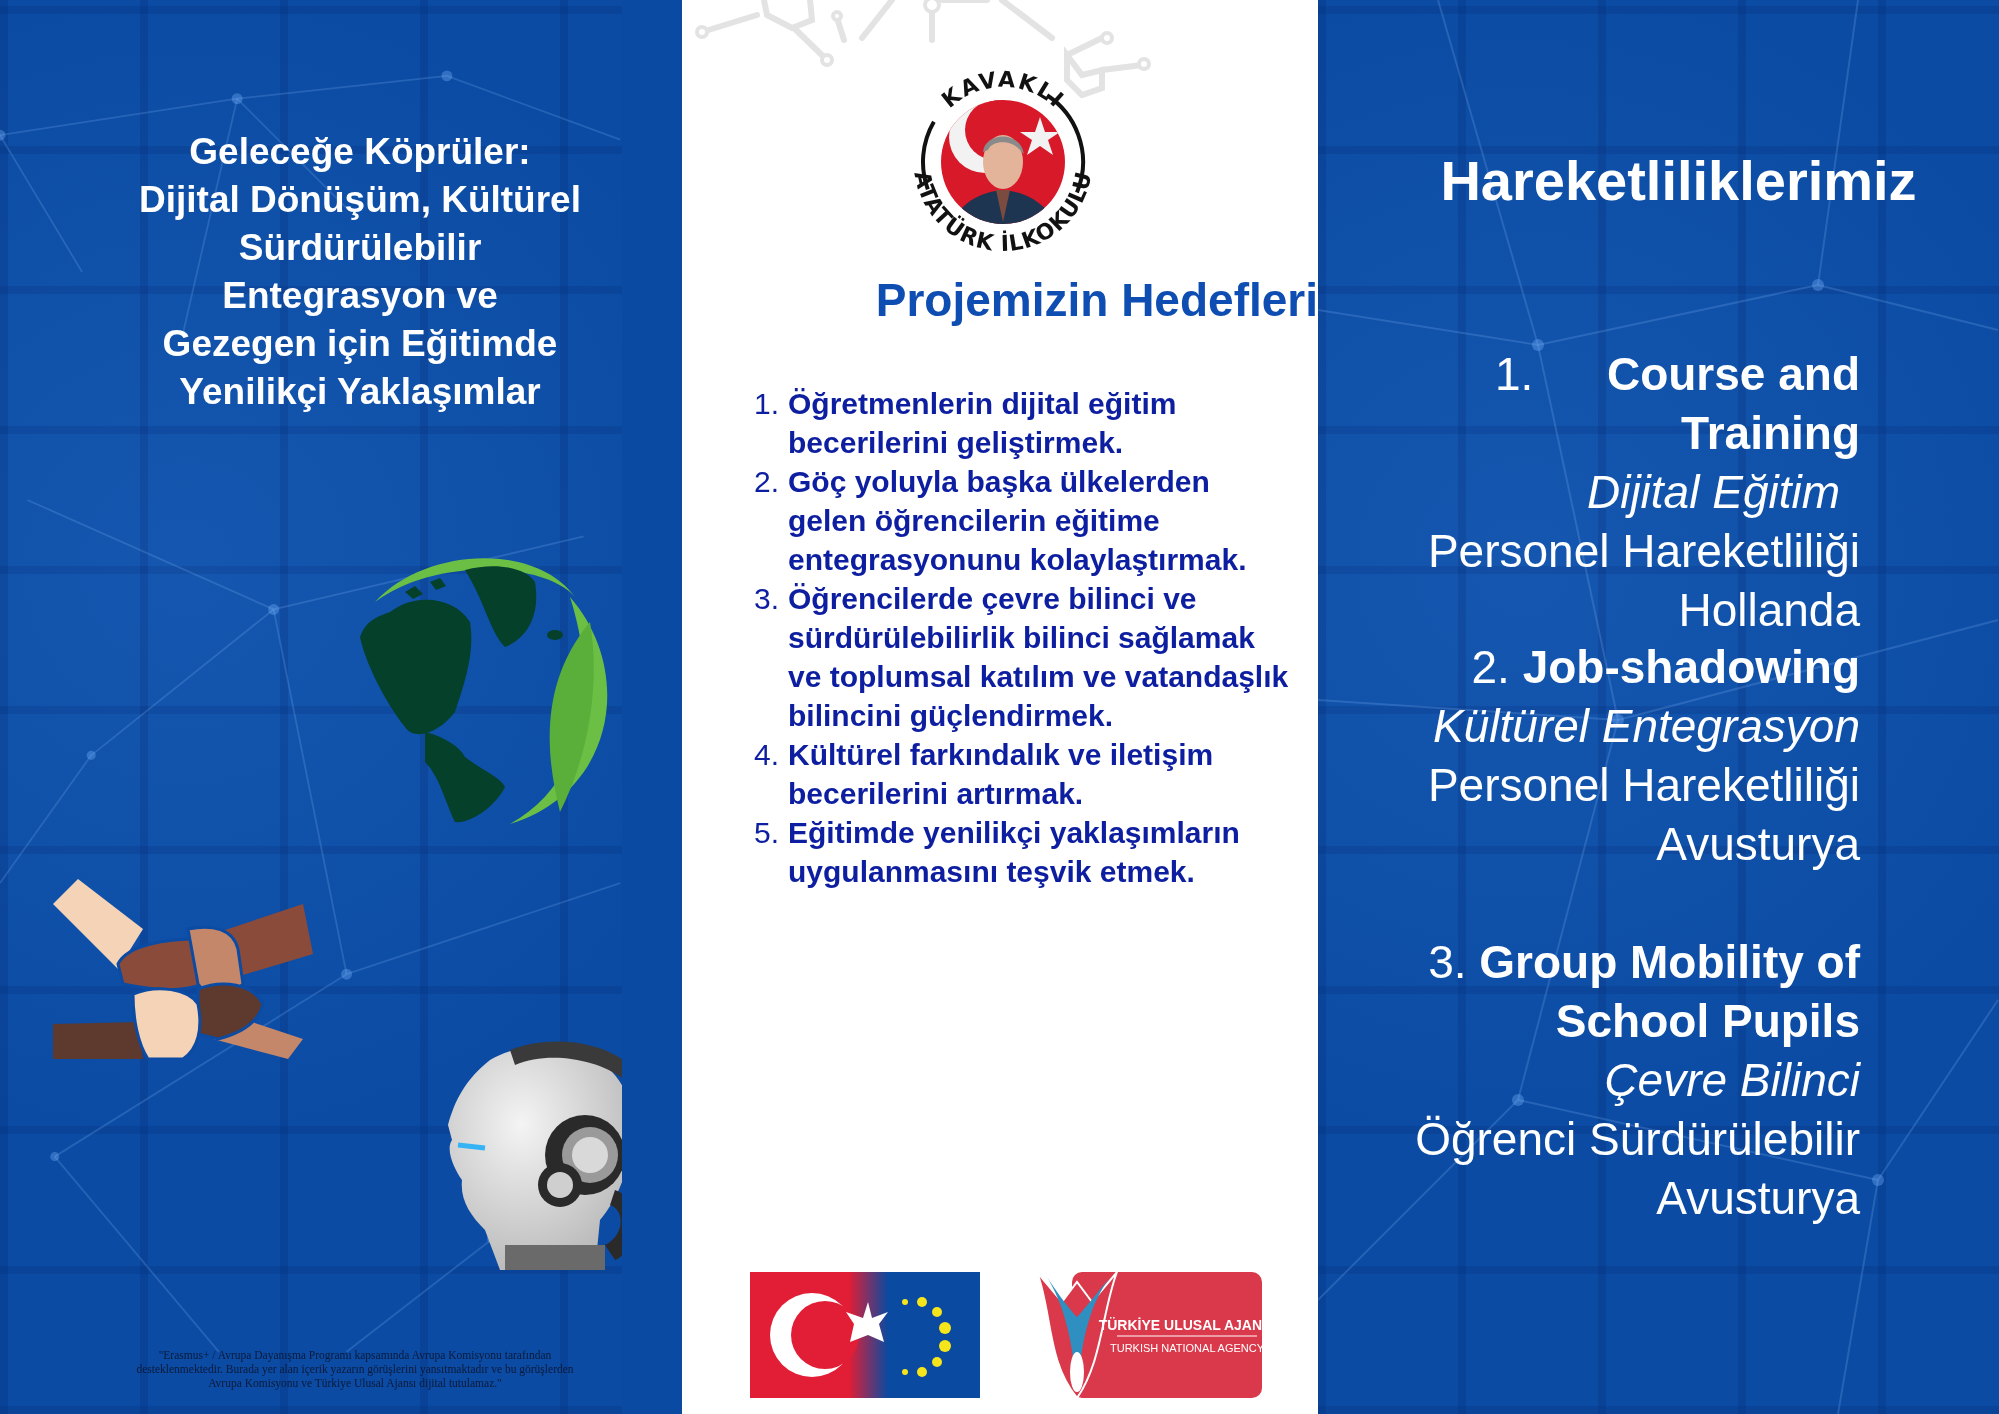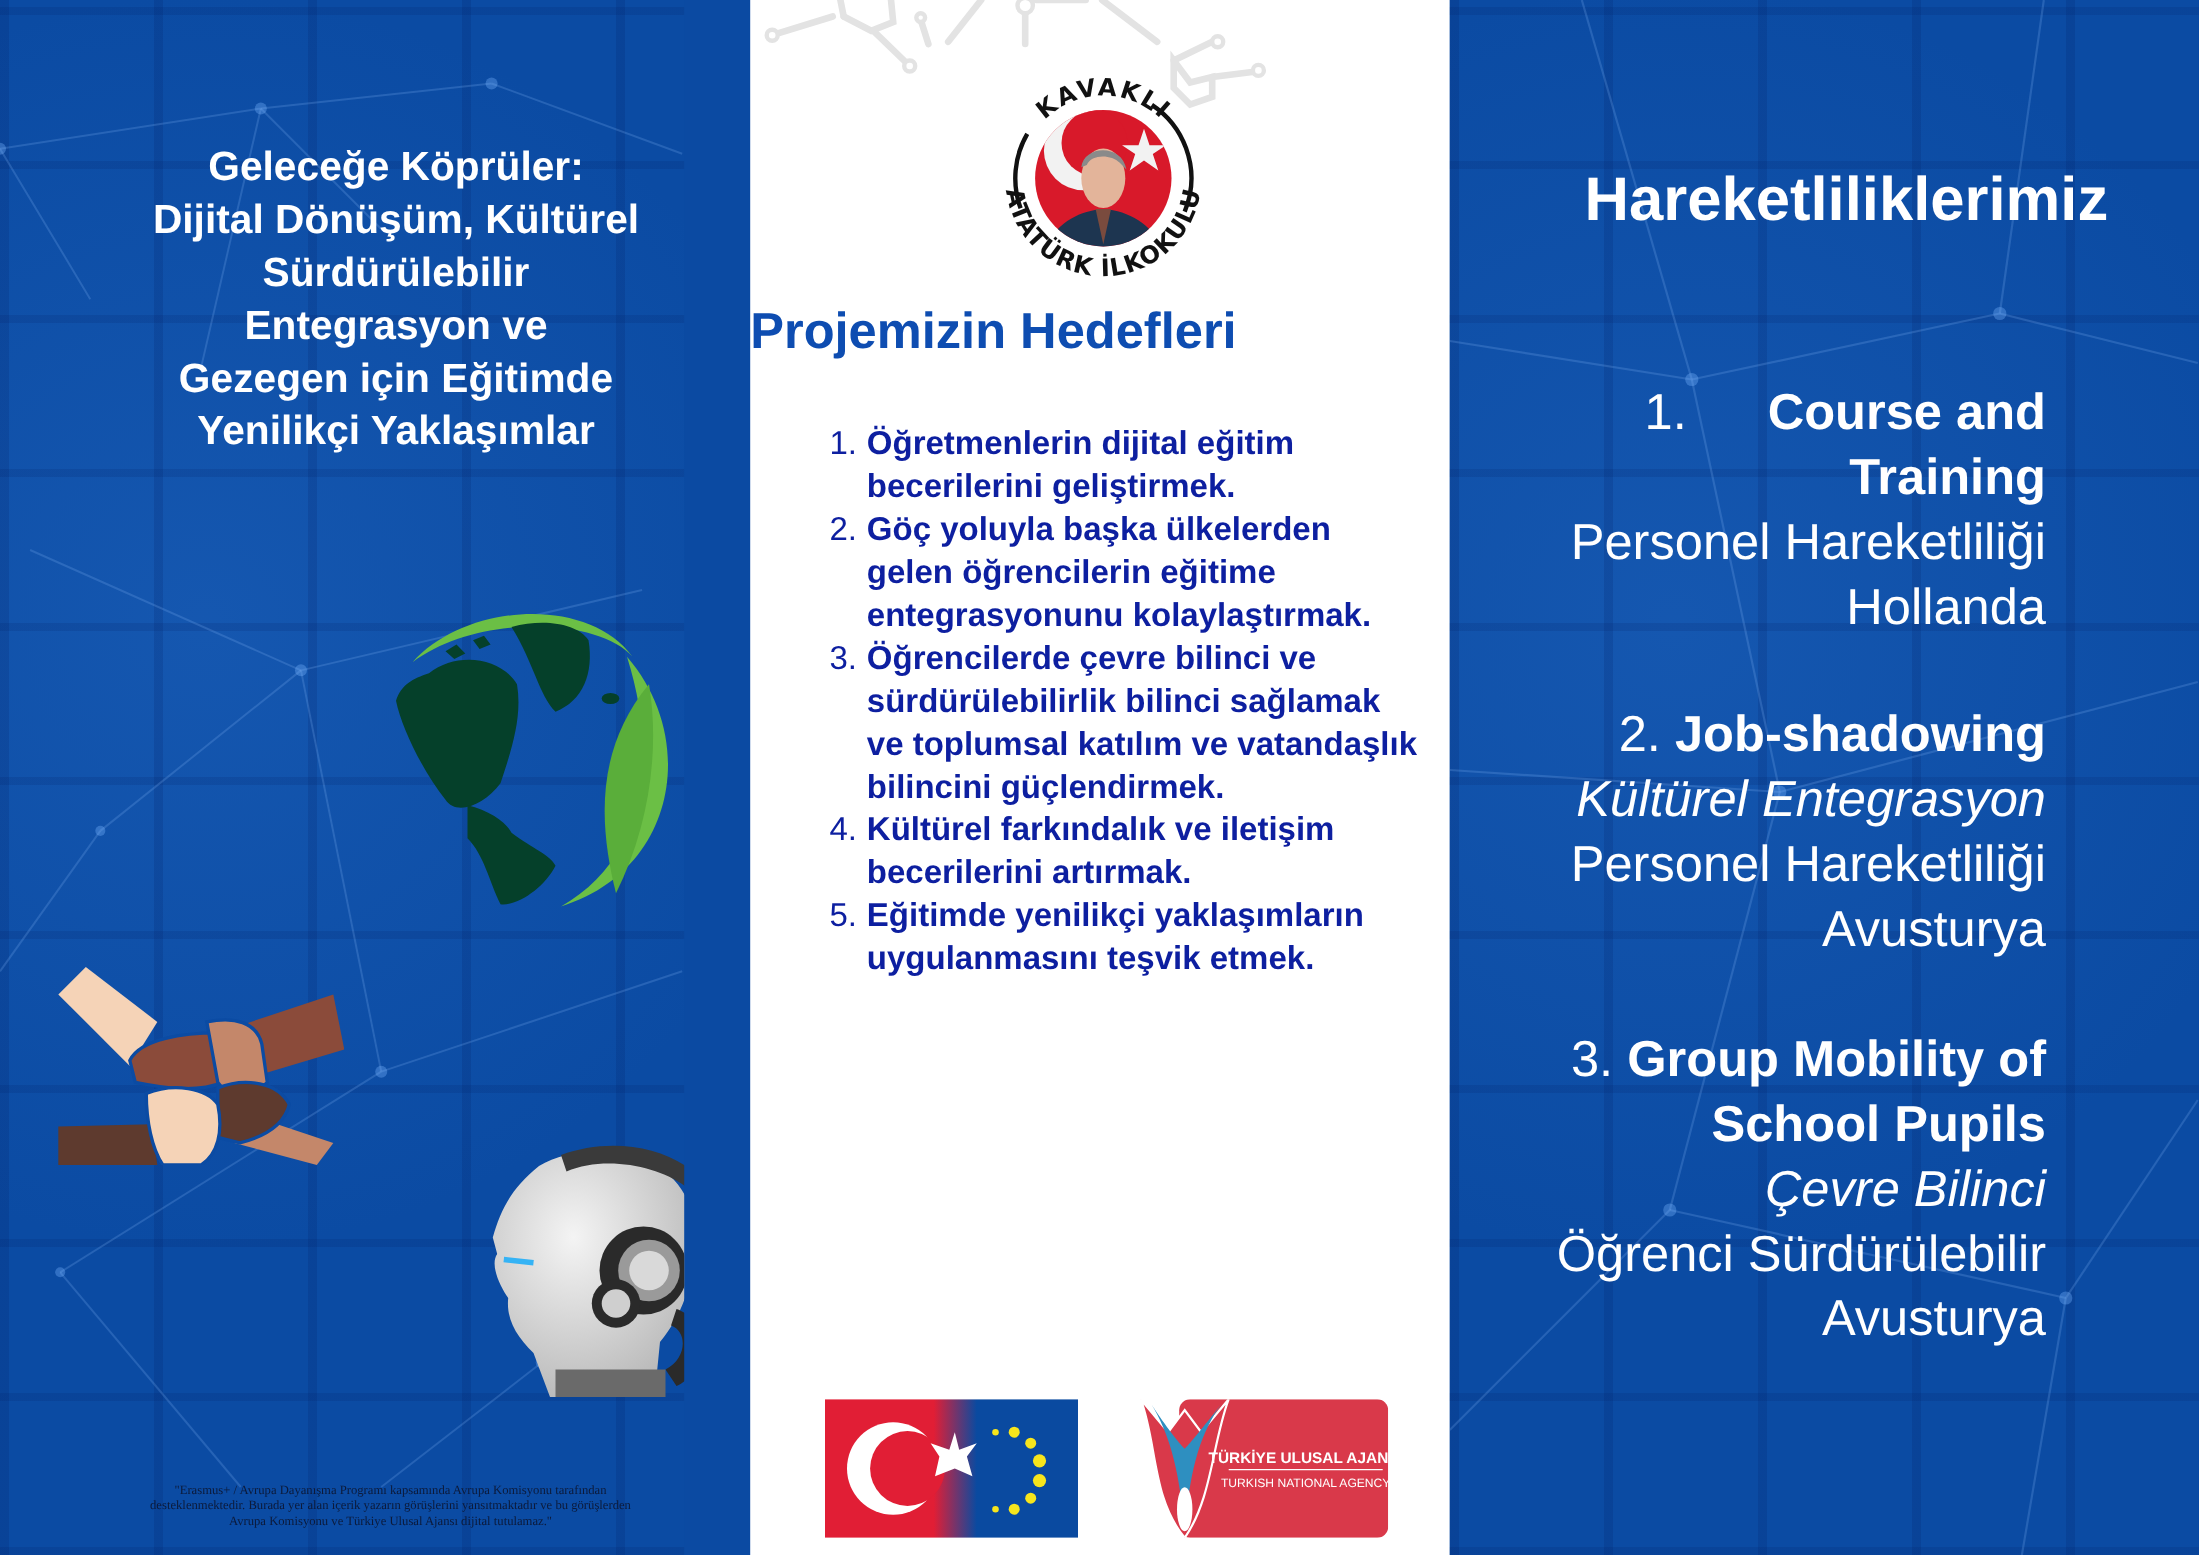--- a/index.html
+++ b/index.html
@@ -30,21 +30,21 @@
   .disclaimer {
     position: absolute; left: 20px; top: 1348px; width: 670px;
     text-align: center; color: #0c1a3a; font-size: 11.5px; line-height: 14px;
     font-family: "Liberation Serif", serif;
   }
 
   
   .molecules { position: absolute; left: 0; top: 0; width: 636px; height: 110px; }
   .logo { position: absolute; left: 218px; top: 62px; width: 206px; height: 200px; }
   .mid-title {
-    position: absolute; left: 0; top: 272px; width: 636px; text-align: left;
+    position: absolute; left: 0; top: 272px; width: 636px; text-align: right;
     color: #0e4db1; font-weight: bold; font-size: 46px; line-height: 56px;
   }
   .goals { position: absolute; left: 72px; top: 384px; width: 540px; list-style: none; }
   .goal { display: flex; color: #0d1fa0; font-weight: bold; font-size: 30px; line-height: 39px; }
   .goal-num { width: 34px; flex: 0 0 34px; font-weight: normal; text-align: left; }
   .goal-text { flex: 1; }
   .flags { position: absolute; left: 68px; top: 1272px; width: 230px; height: 126px; }
   .agency { position: absolute; left: 350px; top: 1272px; width: 230px; height: 126px; }
 
   
@@ -295,20 +295,21 @@
   </svg>
 
   <h2 class="right-title">Hareketliliklerimiz</h2>
 
   <div class="mob mob-1">
     <div style="padding-left:30px">
       <span class="num">1.</span>
       <span style="display:inline-block;width:48px"></span>
       <span class="name">Course and Training</span>
     </div>
+    <span class="theme" style="padding-right:20px">Dijital Eğitim</span>
     <span class="type">Personel Hareketliliği</span>
     <span class="country">Hollanda</span>
   </div>
 
   <div class="mob mob-2">
     <div>
       <span class="num">2.</span>
       <span class="name">Job-shadowing</span>
     </div>
     <span class="theme">Kültürel Entegrasyon</span>

